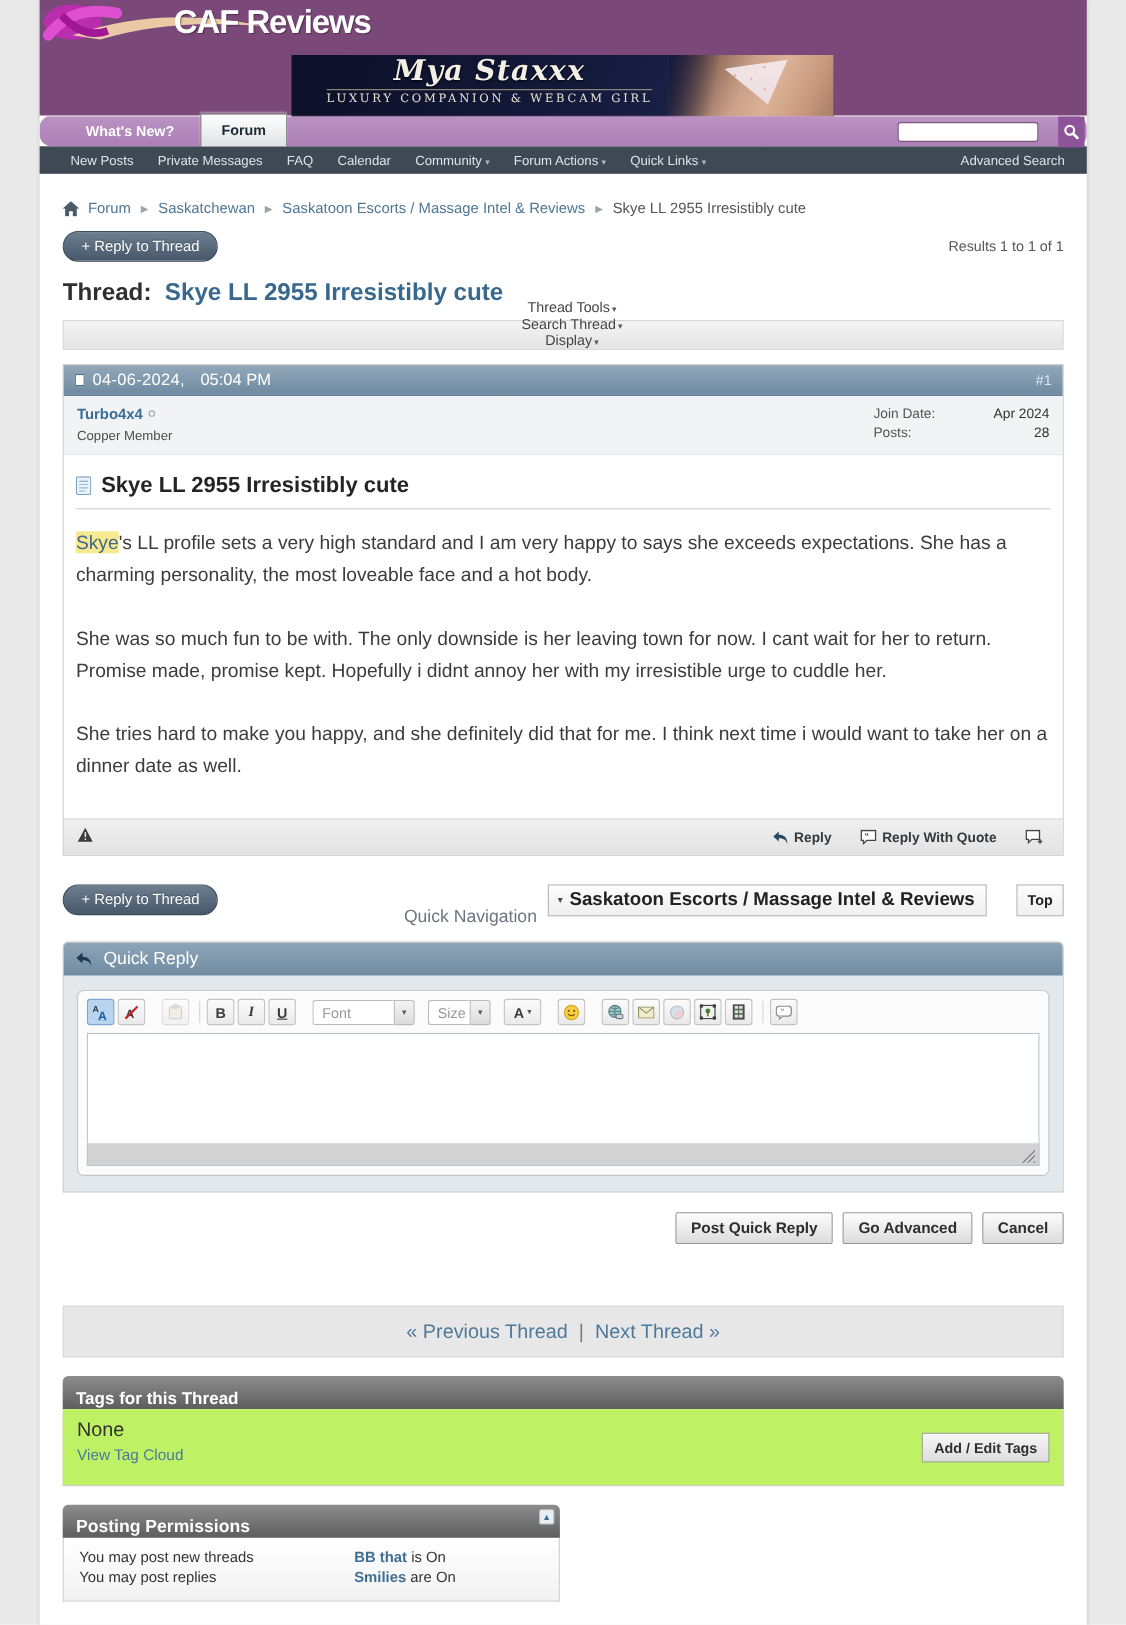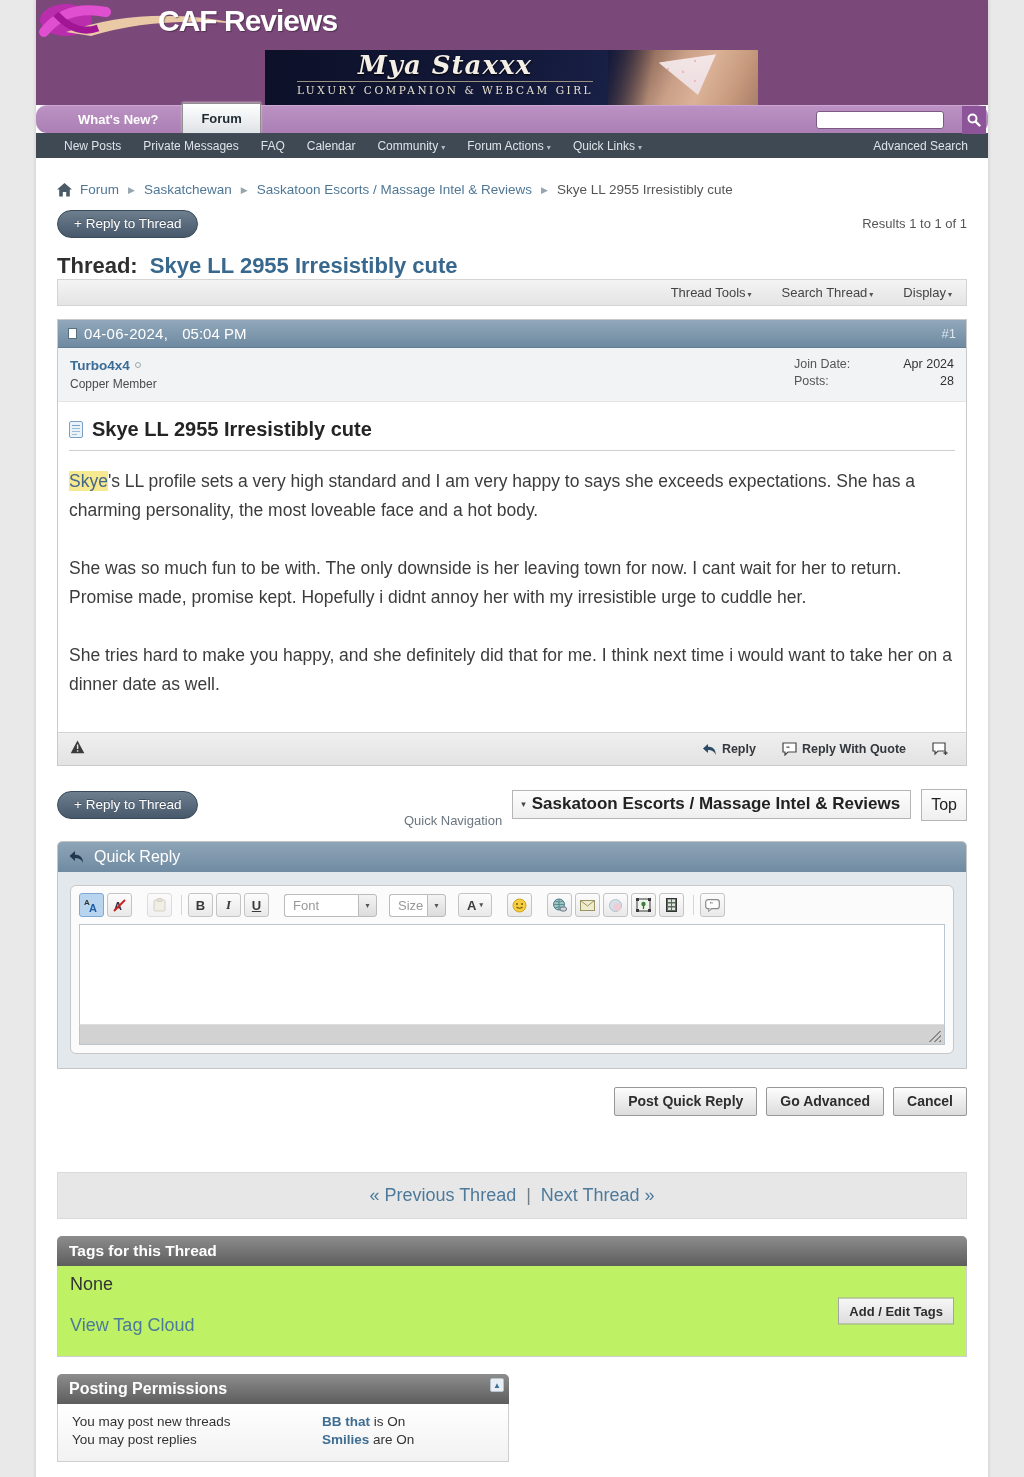--- a/index.html
+++ b/index.html
@@ -57,21 +57,21 @@
   .home-ic { margin-right:8px; display:inline-flex; }
 
   .btn-pill { display:inline-block; background:linear-gradient(#6d7e8f,#46586a); border:1px solid #394a5a; border-radius:14px; color:#fff; font-size:13.5px; padding:5px 16px 6px; cursor:pointer; text-shadow:0 -1px 0 rgba(0,0,0,.3); }
   .replyrow { display:flex; justify-content:space-between; align-items:flex-start; margin-top:13px; }
   .results { font-size:13px; color:#555; padding-top:6px; }
 
   .threadhead { margin-top:15px; font-size:22px; font-weight:bold; }
   .threadhead .pfx { color:#2f2f2f; }
   .threadhead .ttl { color:#38688e; margin-left:6px; cursor:pointer; }
 
-  .ttoolbar { height:27px; background:linear-gradient(#f4f4f4,#e4e4e4); border:1px solid #d4d4d4; display:flex; justify-content:flex-end; align-items:center; padding-right:14px; font-size:13px; color:#444; }
+  .ttoolbar { margin-top:12px; height:27px; background:linear-gradient(#f4f4f4,#e4e4e4); border:1px solid #d4d4d4; display:flex; justify-content:flex-end; align-items:center; padding-right:14px; font-size:13px; color:#444;flex-direction:column; }
   .ttool { margin-left:30px; cursor:pointer; }
   .ttool .caret { font-size:8px; color:#555; margin-left:2px; }
 
   
   .post { margin-top:13px; border:1px solid #c9c9c9; }
   .post-hd { height:28px; background:linear-gradient(#92a8ba,#6e8aa1); border-bottom:1px solid #607d94; display:flex; align-items:center; padding:0 10px; color:#fff; }
   .post-hd .sq { width:9px; height:11px; background:#fff; border:1px solid #55707f; margin-right:7px; }
   .post-date { font-size:15px; letter-spacing:.3px; }
   .post-time { font-size:15px; margin-left:14px; }
   .post-num { margin-left:auto; font-size:13px; color:#dbe6ef; cursor:pointer; }
@@ -88,25 +88,25 @@
   .phr { border:none; border-top:1px solid #cfcfcf; margin:9px 0 16px; }
   .ptext { font-size:17.5px; line-height:29px; color:#3c3c3c; margin-bottom:29px; }
   .hl { background:#f6e98f; color:#44688c; }
   .post-ft { height:33px; background:linear-gradient(#efefef,#e3e3e3); border-top:1px solid #d2d2d2; display:flex; align-items:center; padding:0 12px; }
   .ft-right { margin-left:auto; display:flex; align-items:center; }
   .ft-act { display:flex; align-items:center; margin-left:26px; cursor:pointer; font-size:12.5px; font-weight:bold; color:#33383d; }
   .ft-act svg { margin-right:5px; }
 
   
   .qnavrow { display:flex; align-items:center; margin-top:15px; }
-  .qnav-label { margin-left:auto; font-size:13px; color:#6b7680; margin-right:10px;margin-top:32px; }
+  .qnav-label { margin-left:auto; font-size:16px; color:#6b7680; margin-right:10px;margin-top:32px; }
   .qnav-sel { background:linear-gradient(#fdfdfd,#efefef); border:1px solid #b5b5b5; padding:3px 10px 4px 8px; display:flex; align-items:center; cursor:pointer; }
   .qnav-sel .caret { font-size:9px; color:#444; margin-right:6px; }
   .qnav-sel .val { font-size:17px; font-weight:bold; color:#222; }
-  .topbtn { background:linear-gradient(#fdfdfd,#efefef); border:1px solid #b5b5b5; font-size:16px; font-weight:normal; color:#222; padding:6px 9px; margin-left:10px; cursor:pointer; }
+  .topbtn { background:linear-gradient(#fdfdfd,#efefef); border:1px solid #b5b5b5; font-size:13px; font-weight:bold; color:#222; padding:6px 9px; margin-left:27px; cursor:pointer; }
 
   
   .qr { margin-top:13px; border:1px solid #c5c5c5; border-radius:5px 5px 0 0; }
   .qr-hd { height:30px; background:linear-gradient(#8fa5b7,#6f8ba2); border-radius:4px 4px 0 0; display:flex; align-items:center; padding:0 10px; color:#fff; font-size:16px; }
   .qr-hd svg { margin-right:10px; }
   .qr-body { background:#e3e8ec; padding:13px 12px 14px; }
   .editor { background:#fbfbfb; border:1px solid #c7c7c7; border-radius:6px; padding:7px 8px 8px; box-shadow:inset 0 1px 0 #fff; }
   .tb { display:flex; align-items:center; flex-wrap:nowrap; }
   .tbtn { width:25px; height:24px; border:1px solid #c4c4c4; border-radius:3px; background:linear-gradient(#fcfcfc,#e9e9e9); display:flex; align-items:center; justify-content:center; margin-right:3px; cursor:pointer; font-size:13px; font-weight:bold; color:#3a3a3a; }
   .tbtn.on { background:#b9d4ee; border-color:#7fa9d2; }
@@ -125,24 +125,24 @@
   .qr-btnrow { display:flex; justify-content:flex-end; margin-top:18px; }
   .gbtn { background:linear-gradient(#fdfdfd,#dcdcdc); border:1px solid #979797; border-radius:2px; font-size:14px; font-weight:bold; color:#2e2e2e; padding:5px 13px 6px; margin-left:9px; cursor:pointer; }
 
   
   .pn { margin-top:56px; background:#e7e7e7; border:1px solid #dadada; height:47px; display:flex; align-items:center; justify-content:center; font-size:18px; color:#737d85; }
   .pn a { color:#4d7a9b; text-decoration:none; cursor:pointer; }
   .pn .sep { margin:0 10px; }
 
   
   .tags { margin-top:17px; }
-  .gray-hd { height:30px; background:linear-gradient(#8d8d8d,#5d5d5d); border-radius:5px 5px 0 0; color:#fff; font-weight:bold; font-size:15.5px; display:flex; align-items:center; padding:0 12px; position:relative; }
+  .gray-hd { height:30px; background:linear-gradient(#8d8d8d,#5d5d5d); border-radius:5px 5px 0 0; color:#fff; font-weight:bold; font-size:15.5px; display:flex; align-items:flex-end; padding:0 12px; position:relative; }
   .tags-body { border:1px solid #cfcfcf; border-top:none; background:#bef264; padding:8px 12px 20px; position:relative; }
   .tags-none { font-size:18px; color:#333; }
-  .tags-cloud { font-size:18px; color:#4d7a9b; margin-top:20px; cursor:pointer; }
+  .tags-cloud { font-size:14px; color:#4d7a9b; margin-top:4px; cursor:pointer; }
   .addtags { position:absolute; right:12px; top:50%; transform:translateY(-50%); background:linear-gradient(#f7f7f7,#dddddd); border:1px solid #a5a5a5; font-size:13px; font-weight:bold; color:#2e2e2e; padding:5px 10px; cursor:pointer; }
 
   
   .perm { margin-top:17px; width:452px; }
   .perm-hd { font-size:16px; }
   .collapse { position:absolute; right:5px; top:4px; width:14px; height:14px; background:#e8eef3; border:1px solid #b7c4cd; border-radius:2px; display:flex; align-items:center; justify-content:center; font-size:8px; color:#3f6e93; cursor:pointer; }
   .perm-body { border:1px solid #cfcfcf; border-top:none; background:linear-gradient(#ffffff,#f2f2f2); padding:9px 14px 12px; display:flex; font-size:13.5px; color:#333; }
   .perm-col-l { width:250px; line-height:18px; }
   .perm-col-r { line-height:18px; }
   .perm-col-r b a, .plink { color:#3f6e93; font-weight:bold; cursor:pointer; }

